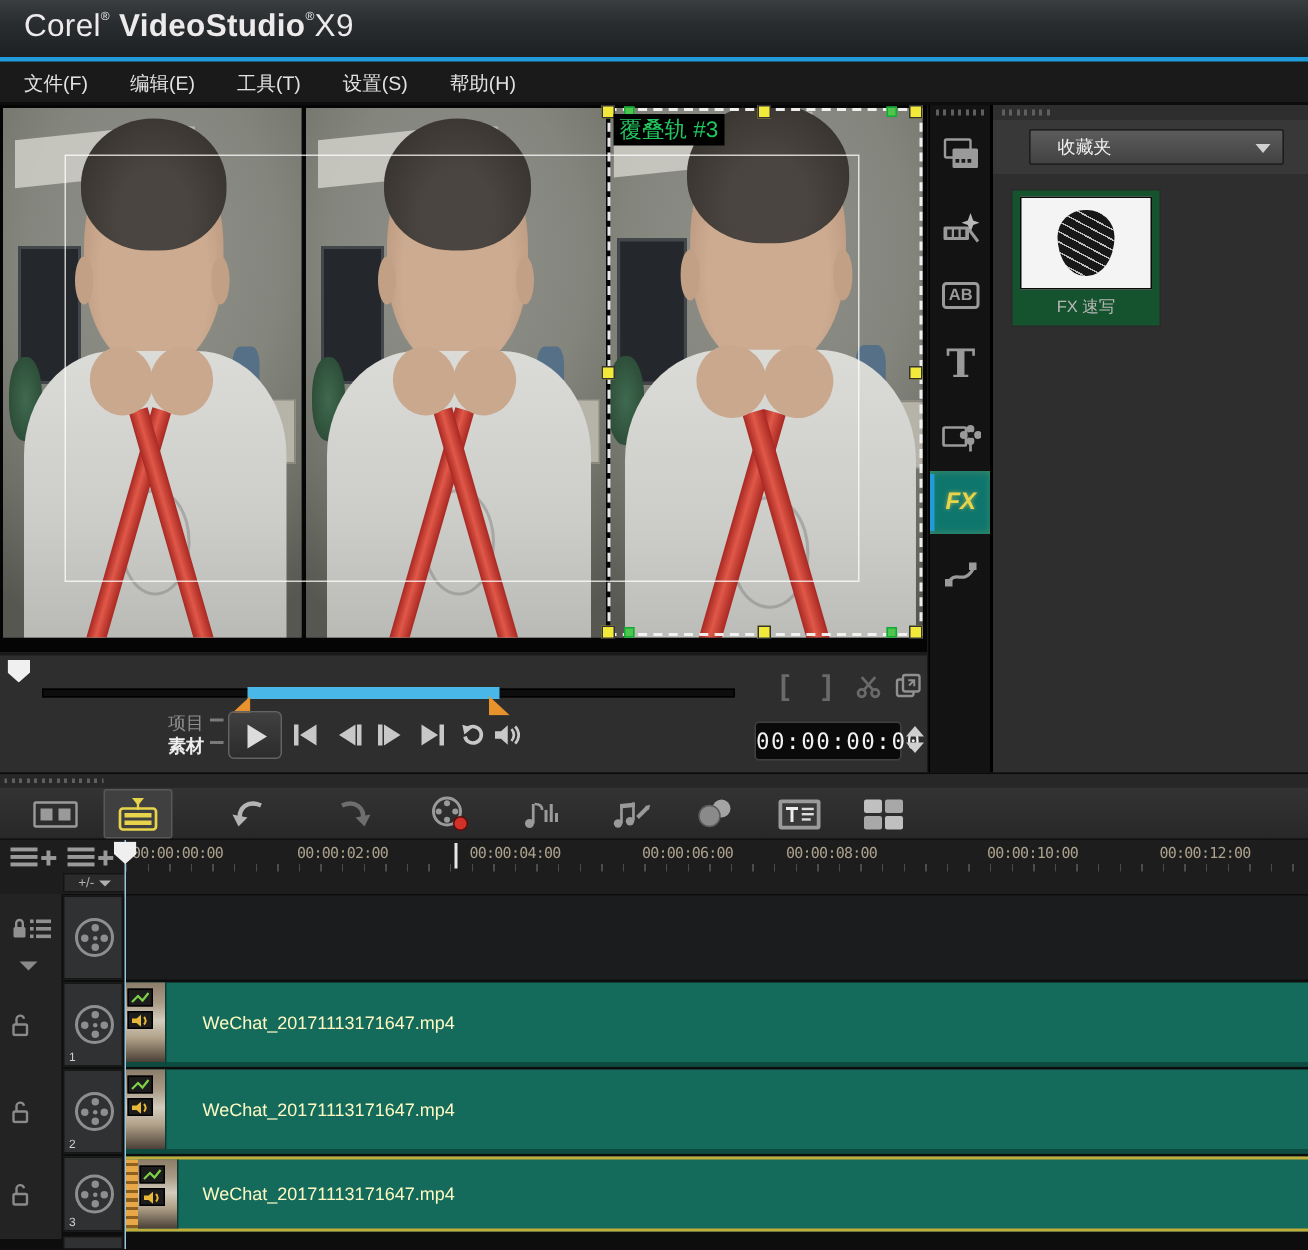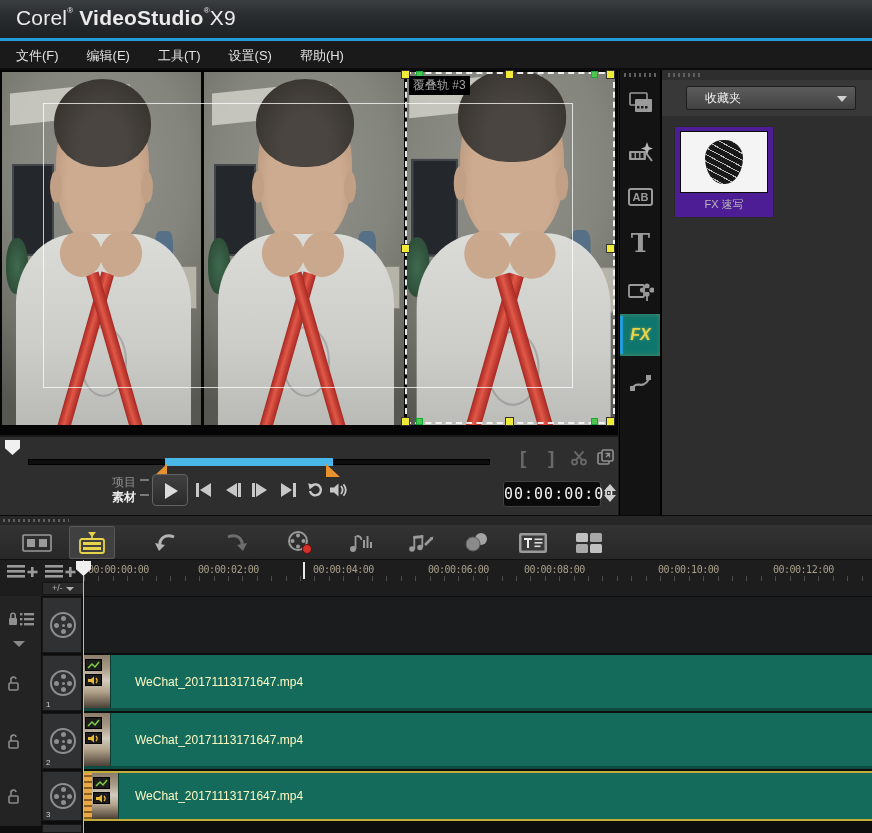--- a/index.html
+++ b/index.html
@@ -55,21 +55,21 @@
     background:linear-gradient(90deg,#a82822,#e05848 45%,#a82822); transform:rotate(-16deg); }
   .scene .hand-l { position:absolute; left:29%; top:45%; width:21%; height:13%; background:#c9a88d; border-radius:50%; transform:rotate(-12deg); }
   .scene .hand-r { position:absolute; left:49%; top:45%; width:21%; height:13%; background:#c9a88d; border-radius:50%; transform:rotate(10deg); }
   #panel-3 .scene { transform:scale(1.06); }
   #safe-area { position:absolute; left:43px; top:33px; width:530px; height:285px;
     border:1px solid rgba(255,255,255,.75); pointer-events:none; }
   #sel-rect { position:absolute; left:406px; top:3px; width:208px; height:350px;
     outline:2px dashed rgba(245,245,245,.95); outline-offset:-1px; }
   .hdl-y { position:absolute; width:9px; height:9px; background:#f2ea3a; border:1px solid #333; z-index:6; }
   .hdl-g { position:absolute; width:7px; height:7px; background:#4fc44f; border:1px solid #1a3; z-index:6; }
-  #ovl-label { position:absolute; left:409px; top:6px; background:#000; color:#a3a3a3; font-size:12px; padding:1px 4px; z-index:7; }
+  #ovl-label { position:absolute; left:409px; top:6px; background:#000; color:#22c55e; font-size:15px; padding:1px 4px; z-index:7; }
 
   
   #player { position:absolute; left:0; top:435px; width:618px; height:80px; background:#2e2e2e; border-top:2px solid #1a1a1a; }
   #scrub-marker { position:absolute; left:5px; top:3px; width:15px; height:15px; background:#f0f0f0;
     clip-path:polygon(0 0,100% 0,100% 55%,50% 100%,0 55%); cursor:pointer; }
   #seek-bar { position:absolute; left:28px; top:22px; width:462px; height:6px; background:#0d0d0d; border:1px solid #000; }
   #seek-range { position:absolute; left:165px; top:21px; width:168px; height:8px; background:#49b8e8; }
   .trim-marker { position:absolute; width:14px; height:13px; background:#e8922e; cursor:pointer; }
   #trim-in  { left:153px; top:27px; clip-path:polygon(100% 0,100% 100%,0 100%); }
   #trim-out { left:326px; top:27px; clip-path:polygon(0 0,0 100%,100% 100%); }
@@ -106,21 +106,21 @@
 
   
   #library { position:absolute; left:660px; top:70px; width:212px; height:445px; background:#2e2e2e; border-left:2px solid #000; }
   #library .grip { width:34px; margin:3px 0 0 6px; }
   #lib-header { position:absolute; left:0; top:10px; width:212px; height:36px; background:#383838; }
   #lib-dropdown { position:absolute; left:24px; top:6px; width:170px; height:24px;
     background:linear-gradient(180deg,#5c5c5c,#424242); border:1px solid #1d1d1d; border-radius:2px;
     color:#f0f0f0; font-size:12px; line-height:22px; padding-left:18px; cursor:pointer; }
   #lib-dropdown .caret { position:absolute; right:8px; top:9px; width:0; height:0;
     border-left:5px solid transparent; border-right:5px solid transparent; border-top:6px solid #d0d0d0; }
-  #lib-item { position:absolute; left:12px; top:56px; width:100px; height:92px; background:#4c1d95; border:1px solid #2a2a2a; cursor:pointer; }
+  #lib-item { position:absolute; left:12px; top:56px; width:100px; height:92px; background:#14532d; border:1px solid #2a2a2a; cursor:pointer; }
   #lib-thumb { position:absolute; left:5px; top:4px; width:88px; height:62px; background:#f4f4f4; border:1px solid #0a0a0a; }
   #scribble { position:absolute; left:24px; top:8px; width:38px; height:44px; background:#181818;
     border-radius:50% 50% 50% 50% / 42% 42% 62% 62%; }
   #scribble::after { content:""; position:absolute; inset:0; border-radius:inherit;
     background:repeating-linear-gradient(28deg, transparent 0 2px, rgba(244,244,244,.75) 2px 3px, transparent 3px 6px); }
   #lib-item-label { position:absolute; left:0; top:70px; width:100%; text-align:center; color:#b8b8b8; font-size:11px; }
 
   
   #separator { position:absolute; left:0; top:515px; width:872px; height:10px; background:#272727; border-top:1px solid #0a0a0a; }
   #separator .grip { width:66px; margin:3px 0 0 3px; height:3px; }

